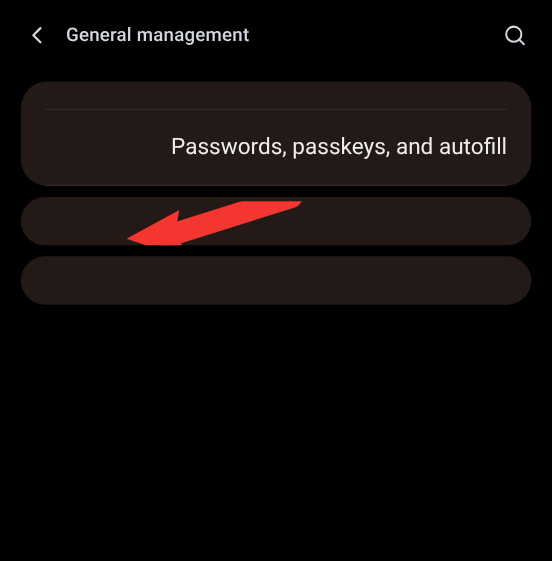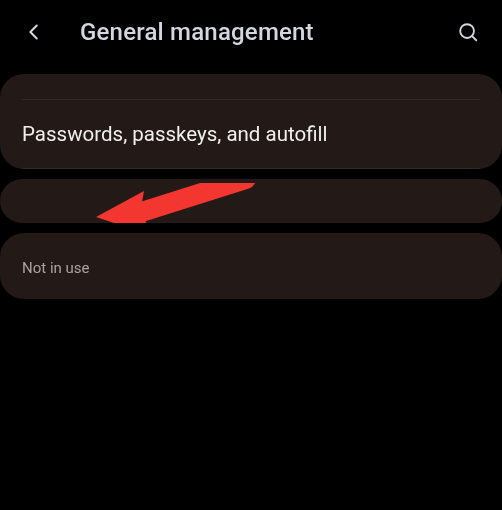--- a/index.html
+++ b/index.html
@@ -13,40 +13,40 @@
       padding: 0 16px;
     }
     .back-btn {
       width: 36px; height: 36px;
       display: flex; align-items: center; justify-content: center;
       color: #d4d7e0;
       cursor: pointer;
     }
     .title {
       flex: 1;
-      font-size: 24px;
+      font-size: 17px;
       font-weight: 500;
       color: #d4d7e0;
       padding-left: 8px;
       letter-spacing: 0.2px;
-      margin-left: 20px;
     }
     .search-btn {
       width: 36px; height: 36px;
       display: flex; align-items: center; justify-content: center;
       color: #d4d7e0;
       cursor: pointer;
     }
 
     .card {
       background: #231a17;
       border-radius: 24px;
-      margin: 10px 0;
+      margin: 10px 19px;
       overflow: hidden;
       position: relative;
+      text-align: right;
     }
     .card-pad-top { height: 26px; border-bottom: 1px solid #332b28; margin: 0 22px; }
     .row {
       padding: 22px 22px;
       font-size: 20.5px;
       color: #f0efee;
       cursor: pointer;
       position: relative;
     }
     .row-divider { border-top: 1px solid #332b28; margin: 0 22px; }
@@ -106,15 +106,14 @@
         <path d="M 36 32 L 150 -4" stroke="#f3362f" stroke-width="20" stroke-linecap="round" fill="none"></path>
 
         <path d="M 0 34 L 48 8 L 44 30 L 60 54 Z" fill="#f3362f"></path>
       </svg>
     </div>
   </div>
 </div>
 
 <div class="card">
   <div class="row">
-    <div class="sub">Not in use</div>
   </div>
 </div>
 
 </body></html>

